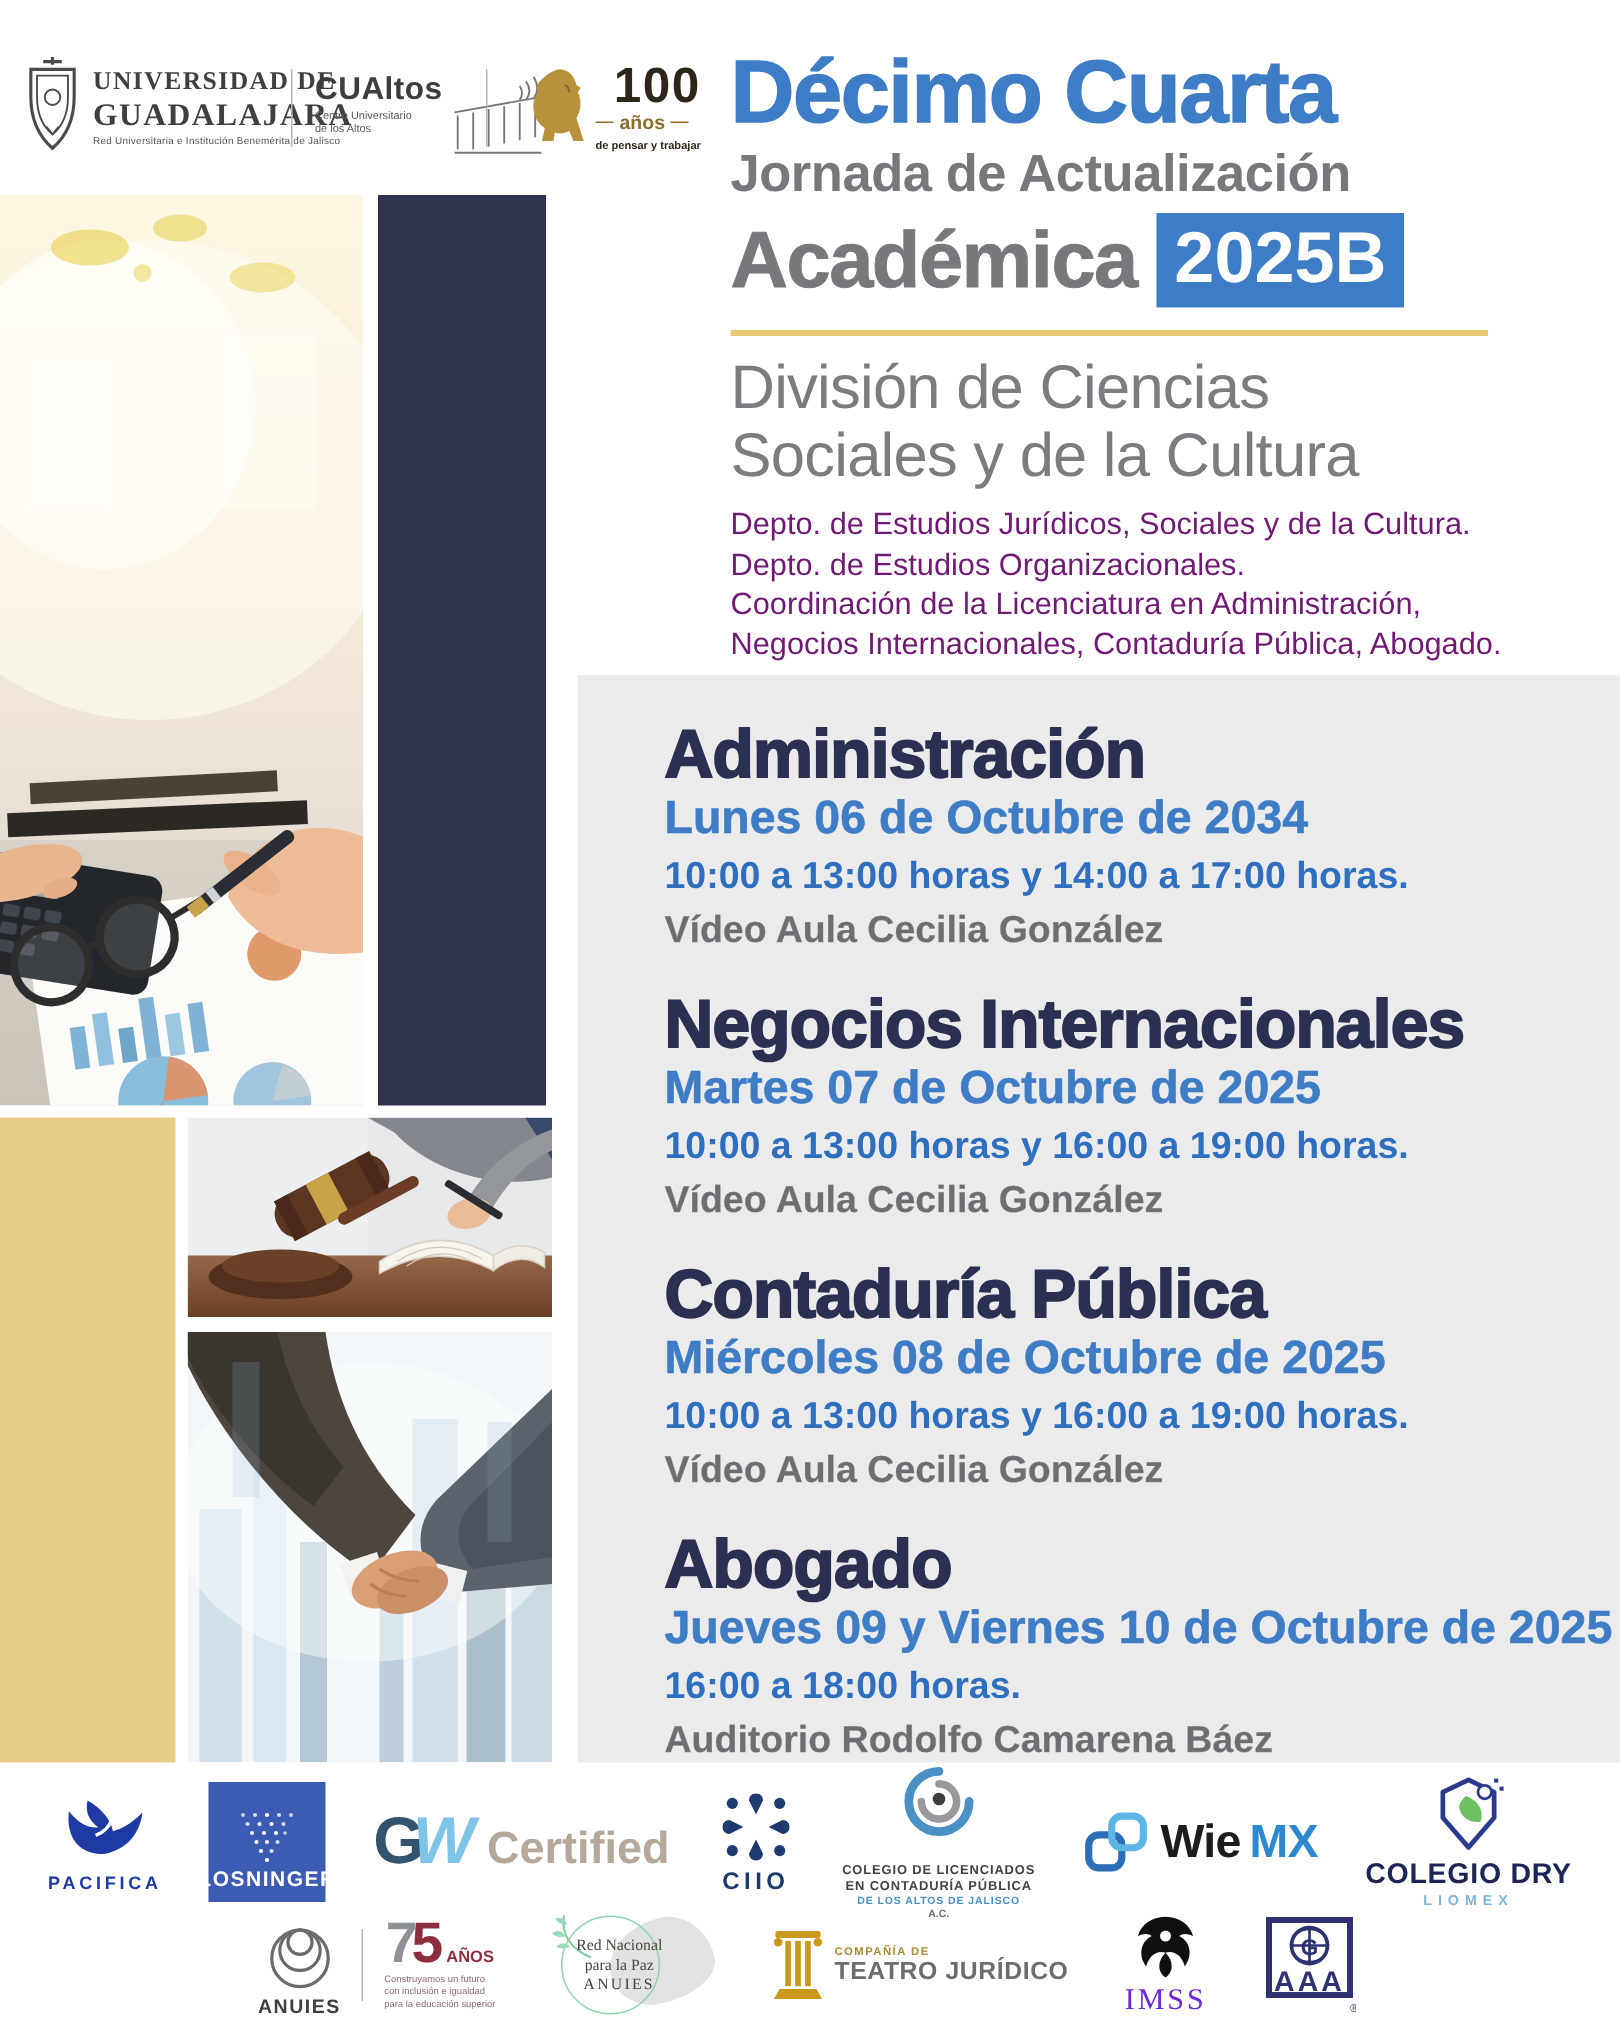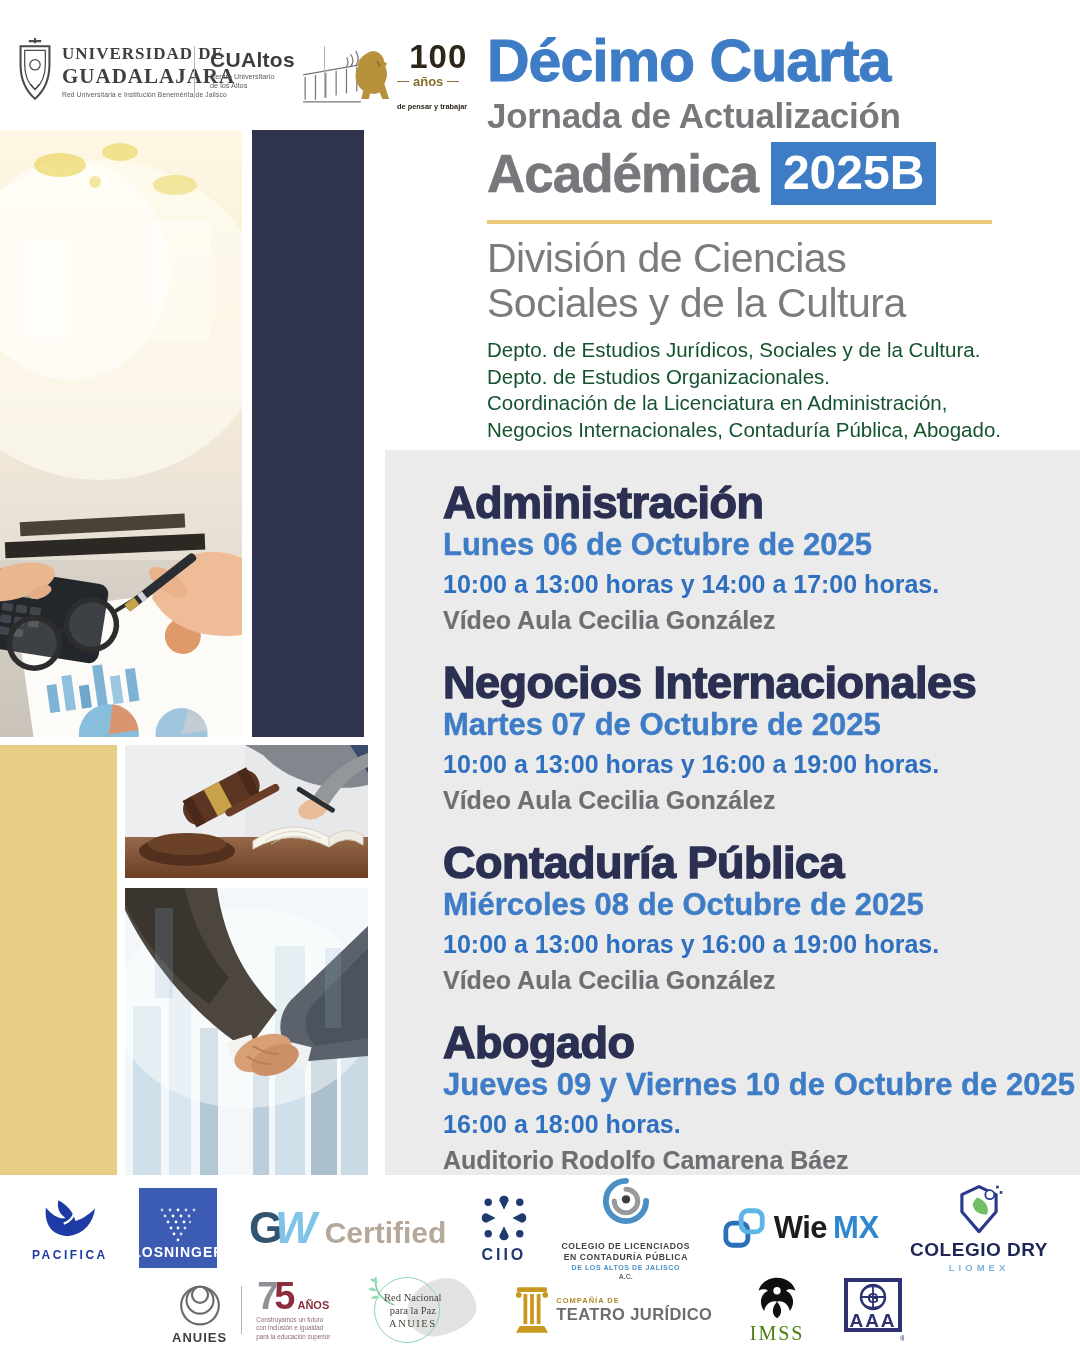--- a/index.html
+++ b/index.html
@@ -15,33 +15,33 @@
   .udg-tag{font-size:6.6px;color:#555;margin-top:2px;letter-spacing:.2px;}
   .vdiv{position:absolute;top:16px;width:1px;height:52px;background:#b5b5b5;}
   .cualtos{position:absolute;left:210px;top:18px;display:flex;gap:6px;}
   .cu-name{font-size:21px;font-weight:bold;color:#3d3d3d;letter-spacing:.3px;}
   .cu-sub{font-size:7.3px;color:#5a5a5a;line-height:1.25;}
   .cent{position:absolute;left:345px;top:10px;display:flex;align-items:center;gap:6px;text-align:right;}
   .c100{font-size:33px;font-weight:bold;color:#2d2619;letter-spacing:1px;line-height:1;}
   .canios{display:flex;align-items:center;gap:4px;margin-top:1px;}
   .canios span.txt{font-size:13px;font-weight:bold;color:#8a6d2f;}
   .dash{display:inline-block;width:12px;height:1.5px;background:#8a6d2f;}
-  .ctag{font-size:7.4px;font-weight:bold;color:#2d2619;margin-top:13px;}
+  .ctag{font-size:7.4px;font-weight:bold;color:#2d2619;margin-top:3px;}
 
   
   .titleblock{position:absolute;left:487px;top:31px;width:575px;}
   .t1{font-size:59px;font-weight:bold;color:#3e7dc6;margin:0;line-height:1.05;letter-spacing:-1px;
       -webkit-text-stroke:1px #3e7dc6;}
   .t2{font-size:35px;font-weight:bold;color:#77787b;margin:5px 0 0 0;line-height:1.05;letter-spacing:-.3px;}
   .row3{display:flex;align-items:center;gap:13px;margin-top:7px;}
   .academica{font-size:53px;font-weight:bold;color:#77787b;letter-spacing:-1px;-webkit-text-stroke:.6px #77787b;}
   .badge{background:#3e7dc6;color:#fff;font-size:48px;font-weight:bold;padding:3px 12px 5px 12px;letter-spacing:0;}
   .gold-rule{width:505px;height:4px;background:#e9c878;margin-top:15px;}
   .division{font-size:41px;font-weight:normal;color:#7b7c7f;line-height:1.1;margin:12px 0 0 0;letter-spacing:-.5px;}
-  .depts{font-size:20.5px;color:#14532d;line-height:1.3;margin:11px 0 0 0;}
+  .depts{font-size:20.5px;color:#701a75;line-height:1.3;margin:11px 0 0 0;}
 
   
   .photo-desk{left:0;top:130px;width:242px;height:607px;overflow:hidden;}
   .navy-bar{left:252px;top:130px;width:112px;height:607px;background:#30334d;}
   .sand-block{left:0;top:745px;width:117px;height:430px;background:#e6cf85;}
   .photo-gavel{left:125px;top:745px;width:243px;height:133px;overflow:hidden;}
   .photo-hands{left:125px;top:888px;width:243px;height:287px;overflow:hidden;}
 
   
   .panel{position:absolute;left:385px;top:450px;width:695px;height:725px;background:#ebebeb;}
@@ -88,21 +88,21 @@
   .paz{position:relative;width:110px;height:70px;}
   .paz-blob{position:absolute;left:38px;top:4px;width:70px;height:56px;background:rgba(150,150,150,.28);
             border-radius:58% 42% 60% 40%/55% 60% 40% 45%;transform:rotate(-12deg);}
   .paz-circle{position:absolute;left:6px;top:2px;width:64px;height:64px;border:1.5px solid #8fd4ae;border-radius:50%;}
   .paz-text{position:absolute;left:10px;top:16px;width:70px;font-family:"Liberation Serif",serif;
             font-size:10.5px;color:#4a463d;line-height:1.25;text-align:center;}
   .paz-anuies{letter-spacing:1.5px;}
   .teatro{display:flex;align-items:center;gap:7px;}
   .tj-small{font-size:7.5px;font-weight:bold;color:#a98a2f;letter-spacing:1px;text-align:left;}
   .tj-big{font-size:16.5px;font-weight:bold;color:#6b6d70;letter-spacing:.4px;text-align:left;}
-  .imss-label{font-family:"Liberation Serif",serif;font-size:20px;color:#4d7c0f;letter-spacing:2px;margin-top:0px;}
+  .imss-label{font-family:"Liberation Serif",serif;font-size:20px;color:#6d28d9;letter-spacing:2px;margin-top:0px;}
 </style>
 </head>
 <body>
 
 <div class="poster">
 
   <header class="hdr">
     <div class="udg">
       <svg width="38" height="66" viewBox="0 0 36 64" fill="none" stroke="#4a4a4a">
         <path d="M4 8h28v18c0 16-6 26-14 33C10 52 4 42 4 26z" stroke-width="2"></path>
@@ -314,21 +314,21 @@
         <rect x="30" y="20" width="18" height="90"></rect>
           <rect x="200" y="60" width="16" height="80"></rect>
       </g>
     </svg>
   </div>
 
   <section class="panel">
     <div class="sessions">
       <article class="session">
         <h4>Administración</h4>
-        <div class="s-date">Lunes 06 de Octubre de 2025</div>
+        <div class="s-date">Lunes 06 de Octubre de 2034</div>
         <div class="s-time">10:00 a 13:00 horas y 14:00 a 17:00 horas.</div>
         <div class="s-venue">Vídeo Aula Cecilia González</div>
       </article>
       <article class="session">
         <h4>Negocios Internacionales</h4>
         <div class="s-date">Martes 07 de Octubre de 2025</div>
         <div class="s-time">10:00 a 13:00 horas y 16:00 a 19:00 horas.</div>
         <div class="s-venue">Vídeo Aula Cecilia González</div>
       </article>
       <article class="session">

